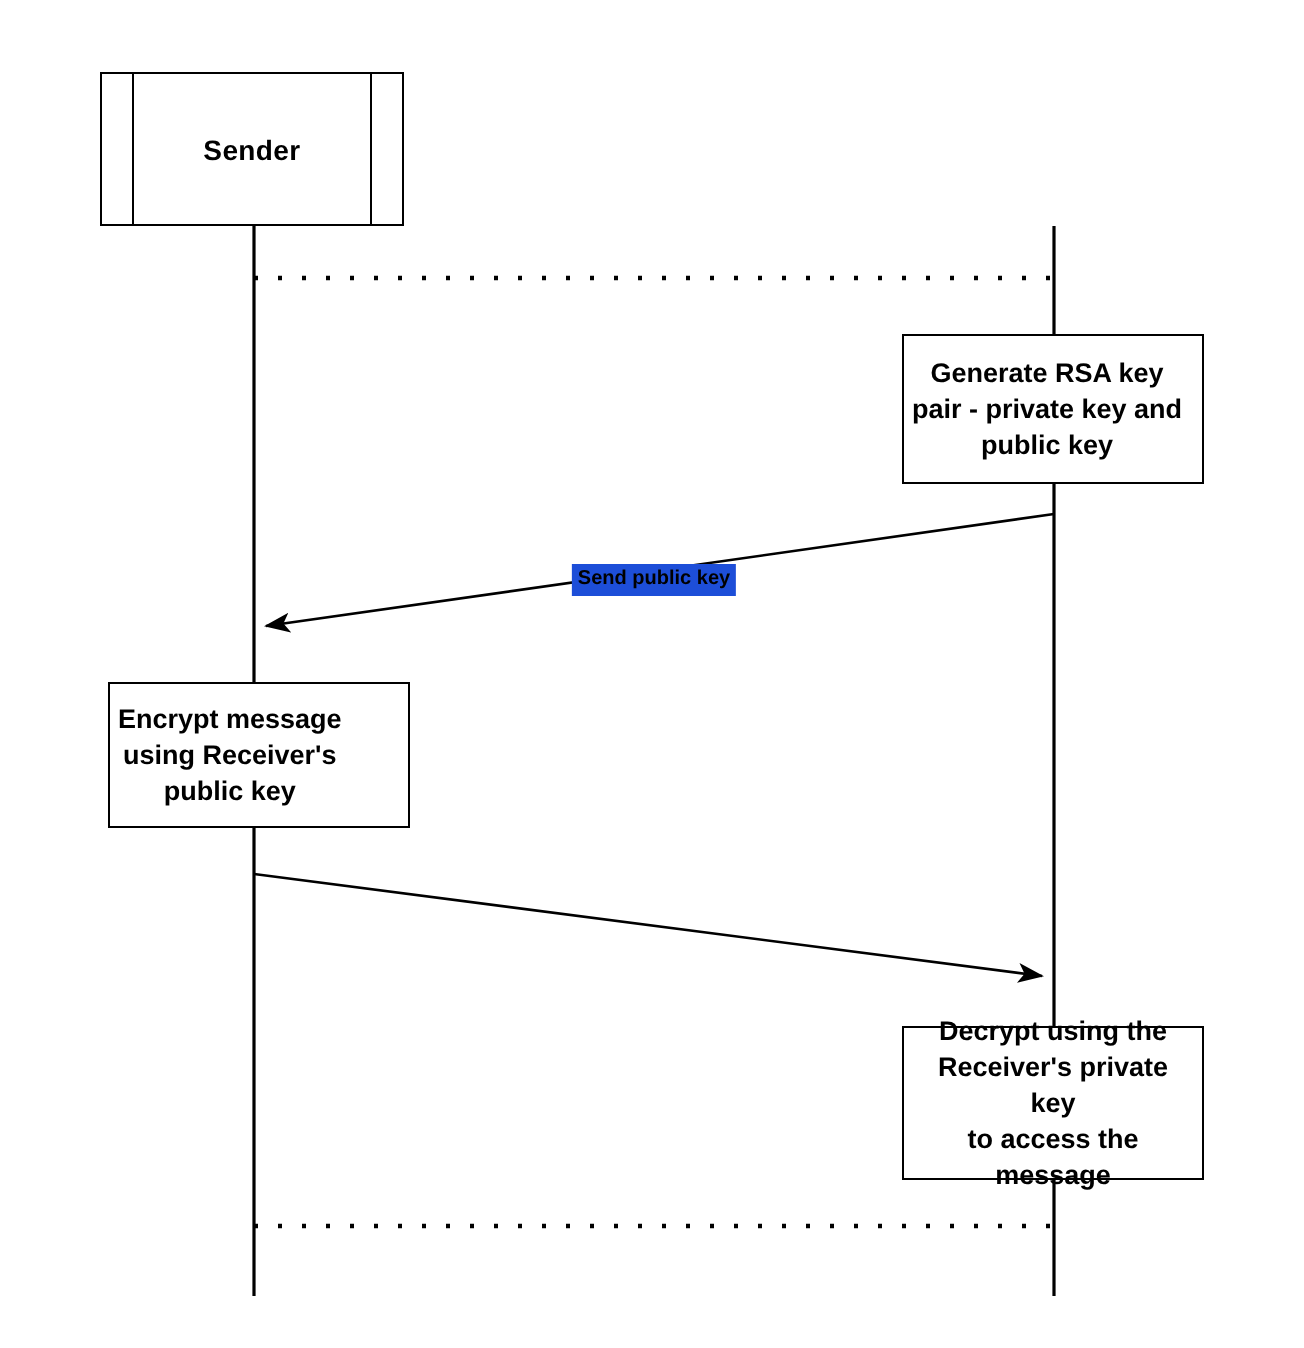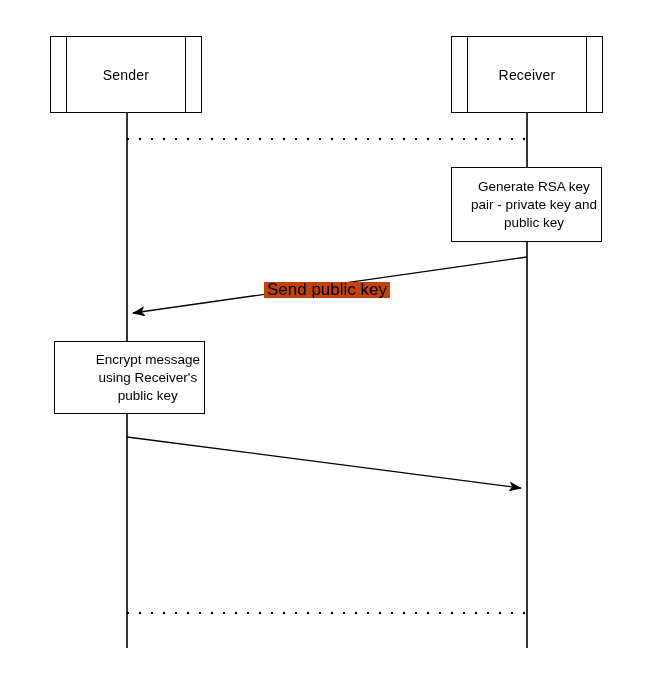--- a/index.html
+++ b/index.html
@@ -9,20 +9,21 @@
   }
   body {
     font-family: "Liberation Sans", sans-serif;
   }
   #canvas {
     position: relative;
     width: 652px;
     height: 674px;
     background: #ffffff;
     overflow: hidden;
+    font-weight: bold;
   }
   #diagram-svg {
     position: absolute;
     left: 0;
     top: 0;
     width: 652px;
     height: 674px;
   }
   .actor-box {
     position: absolute;
@@ -47,36 +48,36 @@
     text-align: center;
     letter-spacing: 0.2px;
   }
   .activity-box {
     position: absolute;
     box-sizing: border-box;
     border: 1.2px solid #000000;
     background: #ffffff;
     display: flex;
     align-items: center;
-    justify-content: flex-end;
+    justify-content: flex-start;
     padding: 2px 4px;
   }
   .activity-label {
     font-size: 13.5px;
     color: #000000;
     line-height: 18px;
     text-align: center;
     white-space: pre-line;
   }
   .msg-label {
     position: absolute;
-    font-size: 17px;
+    font-size: 10px;
     color: #000000;
     line-height: 16px;
-    background: #c2410c;
+    background: #1d4ed8;
     padding: 0 3px;
     white-space: nowrap;
     transform: translate(-50%, -50%);
   }
   .note-label {
     position: absolute;
     font-size: 13.5px;
     color: #000000;
     line-height: 16px;
     background: #ffffff;
@@ -109,35 +110,36 @@
     <line x1="527" y1="257" x2="133" y2="313" stroke="#000000" stroke-width="1.3" marker-end="url(#arrow-open-left)"></line>
     <line x1="127" y1="437" x2="521" y2="488" stroke="#000000" stroke-width="1.3" marker-end="url(#arrow-open-right)"></line>
   </svg>
 
   <div class="actor-box" style="left:50px; top:36px; width:152px; height:77px;">
     <span class="actor-divider" style="left:15px;"></span>
     <span class="actor-divider" style="right:15px;"></span>
     <span class="actor-label">Sender</span>
   </div>
 
-  <div class="actor-box" style="left:451px; top:36px; width:152px; height:77px;">
-    <span class="actor-divider" style="left:15px;"></span>
-    <span class="actor-divider" style="right:15px;"></span>
-    <span class="actor-label">Receiver</span>
-  </div>
 
 
   <div class="activity-box" style="left:451px; top:167px; width:151px; height:75px;">
     <span class="activity-label">Generate RSA key
 pair - private key and
 public key</span>
   </div>
 
   <div class="activity-box" style="left:54px; top:341px; width:151px; height:73px;">
     <span class="activity-label">Encrypt message
 using Receiver's
 public key</span>
   </div>
 
+  <div class="activity-box" style="left:451px; top:513px; width:151px; height:77px;">
+    <span class="activity-label">Decrypt using the
+Receiver's private key
+to access the
+message</span>
+  </div>
 
   <div class="msg-label" style="left:327px; top:290px;">Send public key</div>
 
 </div>
 
 </body></html>

